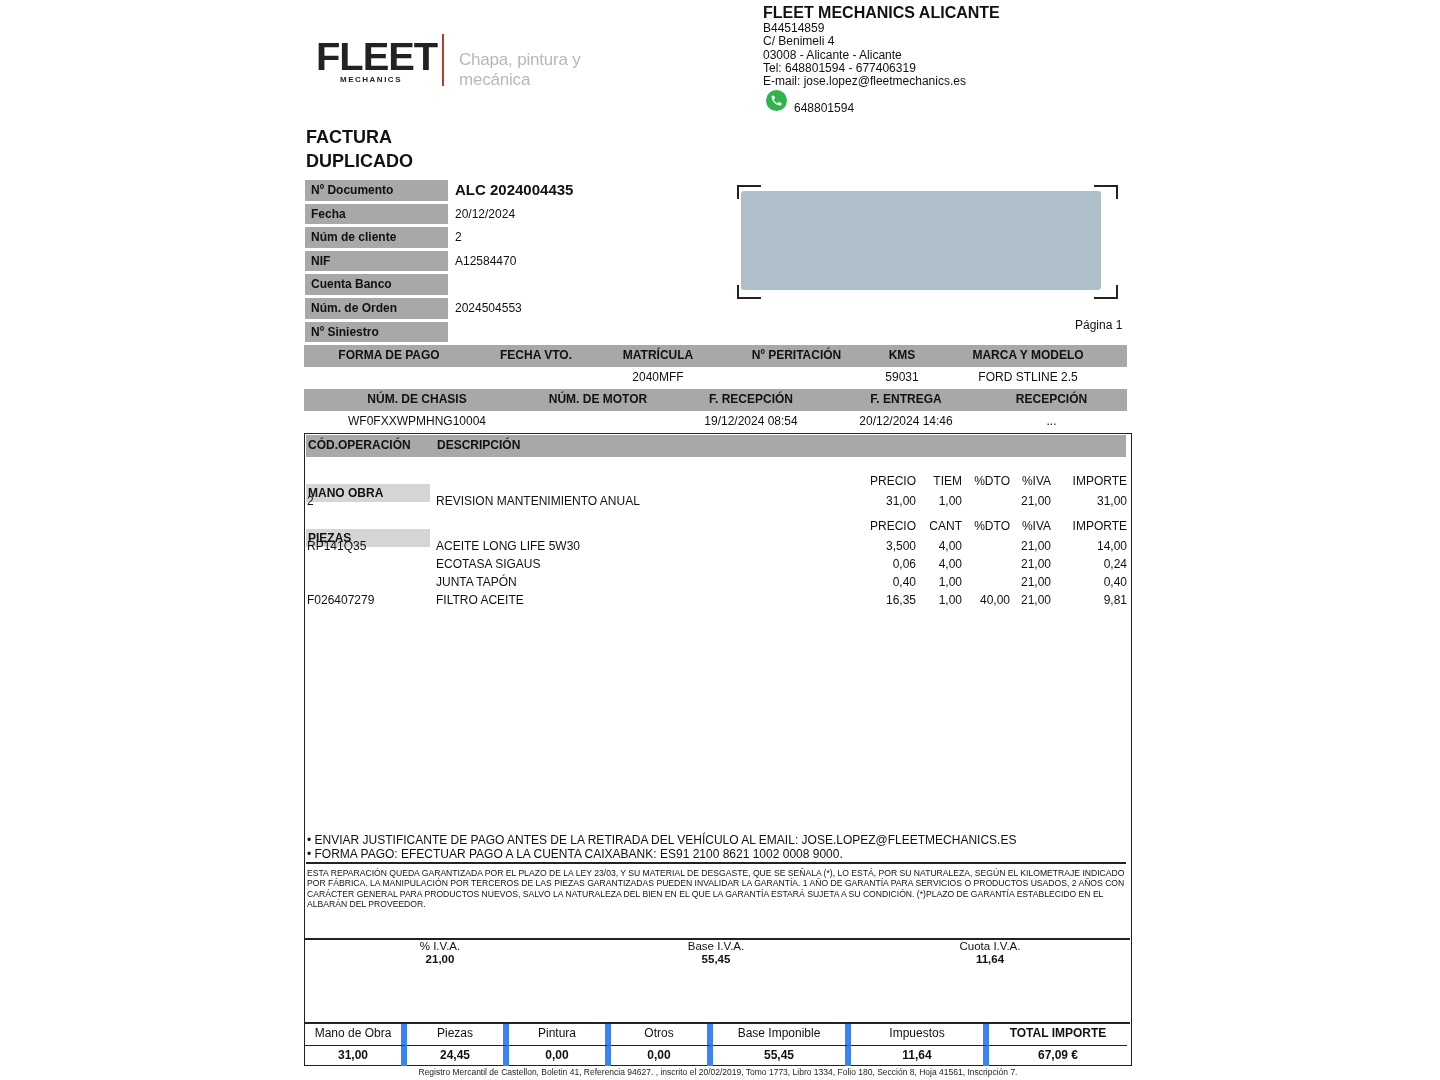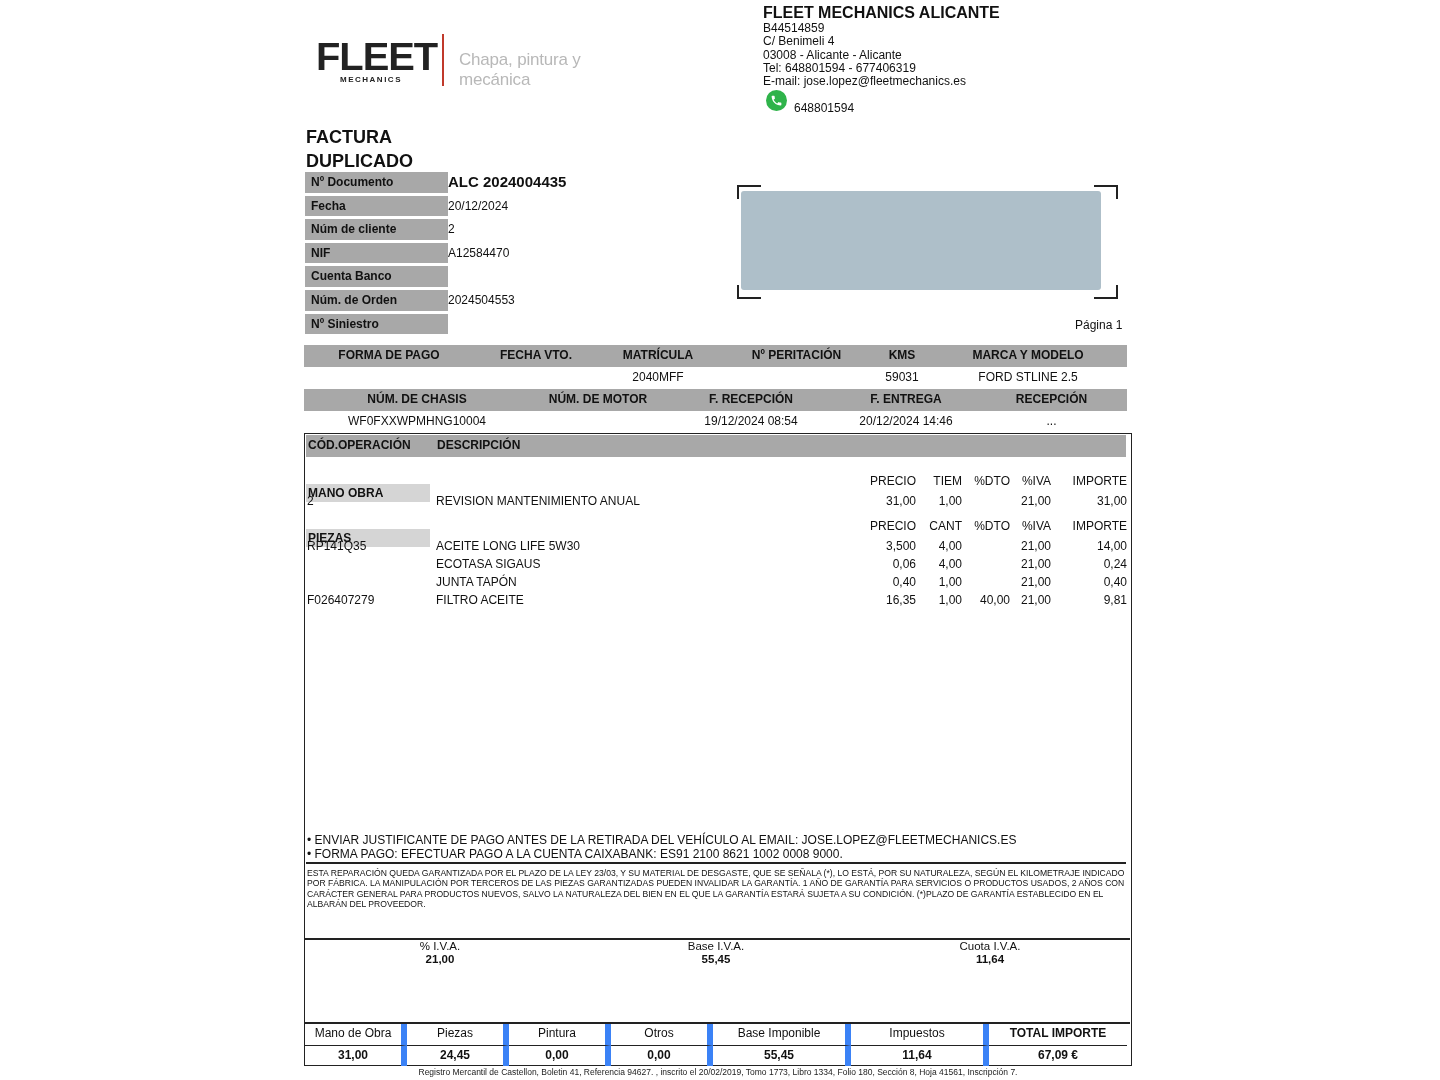--- a/index.html
+++ b/index.html
@@ -17,24 +17,24 @@
   
   .company { left: 763px; top: 5px; font-size: 12px; line-height: 13.3px; }
   .company-name { font-size: 16px; font-weight: 700; line-height: 16px; margin-bottom: 1px; }
   .wa { left: 766px; top: 90px; width: 21px; height: 21px; border-radius: 50%; background: #2fb34a; display: flex; align-items: center; justify-content: center; }
   .wa-phone { left: 794px; top: 101px; font-size: 12px; }
 
   
   .title { left: 306px; top: 125px; font-size: 18px; font-weight: 700; line-height: 24px; }
 
   
-  .meta { left: 305px; top: 172px; width: 430px; }
+  .meta { left: 305px; top: 180px; width: 430px; }
   .meta-row { display: flex; height: 23.6px; margin-bottom: 0; }
   .meta-label { width: 143px; background: #a8a8a8; font-size: 12px; font-weight: 700; padding-left: 6px; line-height: 20px; border-bottom: 3px solid #fff; color: #111; }
-  .meta-value { font-size: 12px; line-height: 20px; }
+  .meta-value { padding-left: 7px; font-size: 12px; line-height: 20px; }
   .meta-value.big { font-size: 15px; font-weight: 700; }
 
   
   .frame { left: 737px; top: 185px; width: 381px; height: 114px; }
   .corner { position: absolute; width: 24px; height: 14px; border-color: #222; border-style: solid; border-width: 0; }
   .c-tl { left: 0; top: 0; border-top-width: 2px; border-left-width: 2px; }
   .c-tr { right: 0; top: 0; border-top-width: 2px; border-right-width: 2px; }
   .c-bl { left: 0; bottom: 0; border-bottom-width: 2px; border-left-width: 2px; }
   .c-br { right: 0; bottom: 0; border-bottom-width: 2px; border-right-width: 2px; }
   .redact { position: absolute; left: 4px; top: 6px; width: 360px; height: 99px; background: #aebfc9; border-radius: 3px; }

